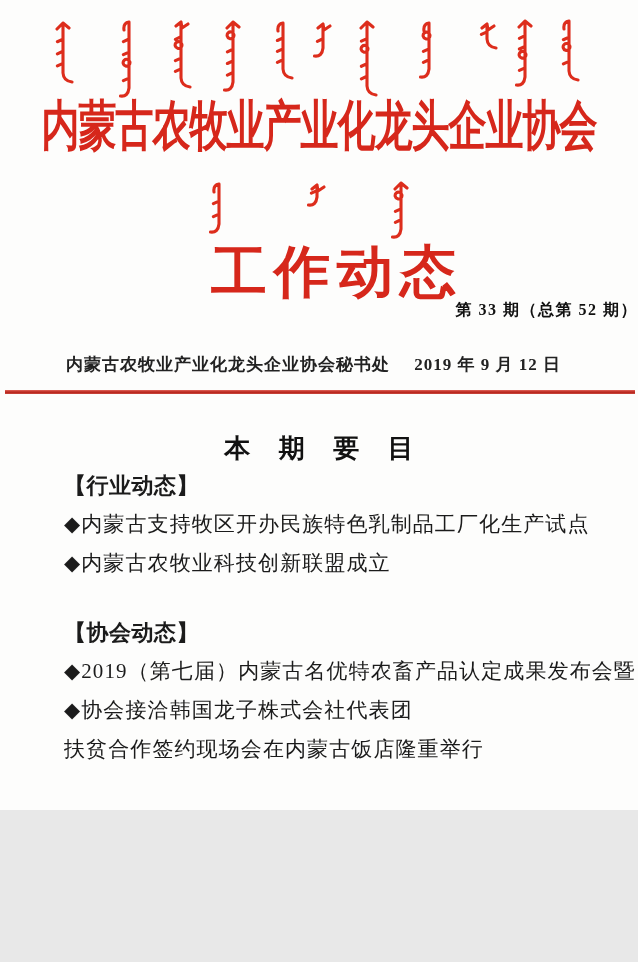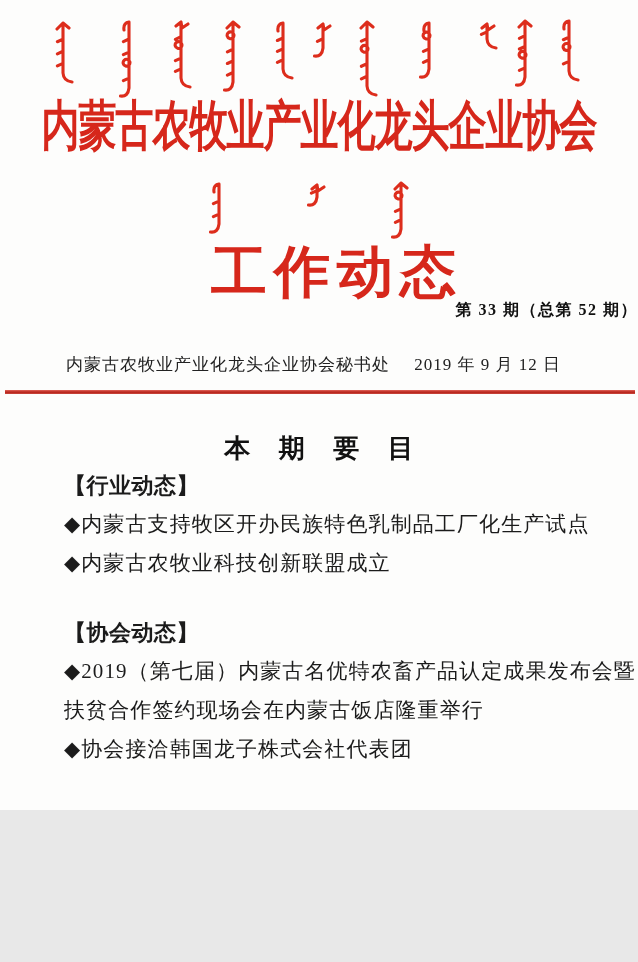--- a/index.html
+++ b/index.html
@@ -34,20 +34,21 @@
   .issue-line{
     position:absolute;top:300px;left:0;width:100%;
     text-align:right;font-size:16px;font-weight:bold;
     letter-spacing:1.5px;color:#111;
   }
   .pub-row{
     position:absolute;top:353px;left:66px;right:77px;
     display:flex;justify-content:space-between;align-items:flex-end;
     font-size:17px;letter-spacing:1px;color:#222;
     white-space:nowrap;
+    font-weight:bold;
   }
   .red-rule{
     position:absolute;top:390px;left:5px;right:3px;height:4px;
     border:none;margin:0;
     background:linear-gradient(#e2665c 0%,#b7231a 55%,#c94a40 100%);
   }
   .toc-title{
     position:absolute;top:431px;left:0;width:100%;
     text-align:center;font-size:26px;font-weight:bold;
     letter-spacing:11px;padding-left:11px;box-sizing:border-box;
@@ -98,21 +99,21 @@
 
     <section>
       <div class="sec-head">【行业动态】</div>
       <div class="toc-line">◆内蒙古支持牧区开办民族特色乳制品工厂化生产试点</div>
       <div class="toc-line">◆内蒙古农牧业科技创新联盟成立</div>
     </section>
 
     <section class="sec-assoc">
       <div class="sec-head">【协会动态】</div>
       <div class="toc-line">◆2019（第七届）内蒙古名优特农畜产品认定成果发布会暨</div>
+      <div class="toc-line">◆协会接洽韩国龙子株式会社代表团</div>
       <div class="toc-line">扶贫合作签约现场会在内蒙古饭店隆重举行</div>
-      <div class="toc-line">◆协会接洽韩国龙子株式会社代表团</div>
     </section>
 
   </div>
 
   <div class="page-num">- 1 -</div>
 
 </div>
 
 </body></html>

